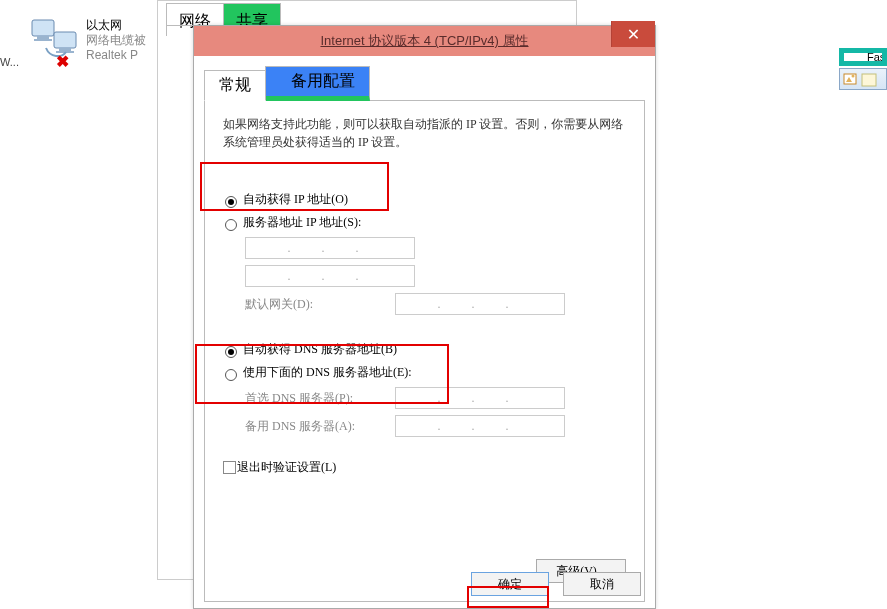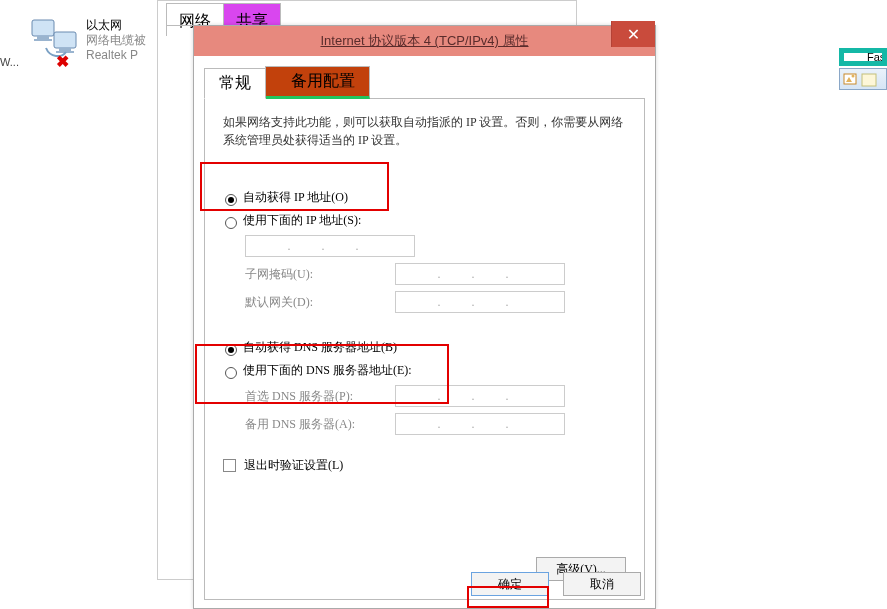--- a/index.html
+++ b/index.html
@@ -57,21 +57,21 @@
     display: flex; align-items: flex-end;
   }
   .back-tab {
     border: 1px solid #bbb;
     border-bottom: none;
     background: #fff;
     padding: 7px 12px 4px;
     margin-right: -1px;
     font-size: 16px;
   }
-  .back-tab.inactive { background: #d946ef; }
+  .back-tab.inactive { background: #22c55e; }
   .back-tabs-line {
     position: absolute; left: 8px; right: 8px; top: 24px;
     border-top: 1px solid #bbb;
   }
 
   
   .dialog {
     position: absolute;
     left: 193px; top: 25px;
     width: 463px; height: 584px;
@@ -116,22 +116,22 @@
   .inner-tab {
     border: 1px solid #bbb;
     border-bottom: 1px solid #fff;
     background: #fff;
     padding: 4px 14px;
     margin-right: -1px;
     font-size: 16px;
     position: relative; z-index: 2;
   }
   .inner-tab.inactive {
-    border-bottom: 3px solid #22c55e;
-    background: #c2410c;
+    border-bottom: 5px solid #22c55e;
+    background: #3b82f6;
     z-index: 1;
     padding-left: 25px;
   }
   .inner-panel {
     border: 1px solid #bbb;
     margin-top: -1px;
     padding: 14px 18px 18px;
     height: 502px;
     position: relative;
     font-family: Liberation Serif, serif;
@@ -165,21 +165,21 @@
     border: 1px solid #ccc;
     background: #fff;
     color: #aaa;
     display: flex; align-items: center; justify-content: center;
     letter-spacing: 6px;
     font-size: 12px;
   }
   .ip-input .dots { letter-spacing: 14px; }
 
   .checkbox-row {
-    display: flex; align-items: center; gap: 8px;
+    display: flex; align-items: center; gap: 1px;
     margin-top: 22px;
   }
   .checkbox {
     width: 13px; height: 13px; border: 1px solid #888; background: #fff;
   }
 
   .adv-btn {
     position: absolute;
     right: 18px; bottom: 18px;
     width: 90px; height: 24px;
@@ -282,30 +282,29 @@
       <div class="desc">如果网络支持此功能，则可以获取自动指派的 IP 设置。否则，你需要从网络系统管理员处获得适当的 IP 设置。</div>
 
       <div style="height:18px"></div>
 
       <div class="radio-row">
         <span class="radio checked"></span>
         <span>自动获得 IP 地址(O)</span>
       </div>
       <div class="radio-row">
         <span class="radio"></span>
-        <span>使用下面的 IP 地址(S):</span>
-      </div>
-
-      <div class="field-row">
-        <div class="ip-input">
-            <span class="dots">. . .</span>
-          </div>
-      </div>
-      <div class="field-row">
-        <span class="field-label">子网掩码(U):</span>
+        <span>服务器地址 IP 地址(S):</span>
+      </div>
+
+      <div class="field-row">
+        <div class="ip-input">
+            <span class="dots">. . .</span>
+          </div>
+      </div>
+      <div class="field-row">
         <div class="ip-input">
             <span class="dots">. . .</span>
           </div>
       </div>
       <div class="field-row">
         <span class="field-label">默认网关(D):</span>
         <div class="ip-input">
             <span class="dots">. . .</span>
           </div>
       </div>

